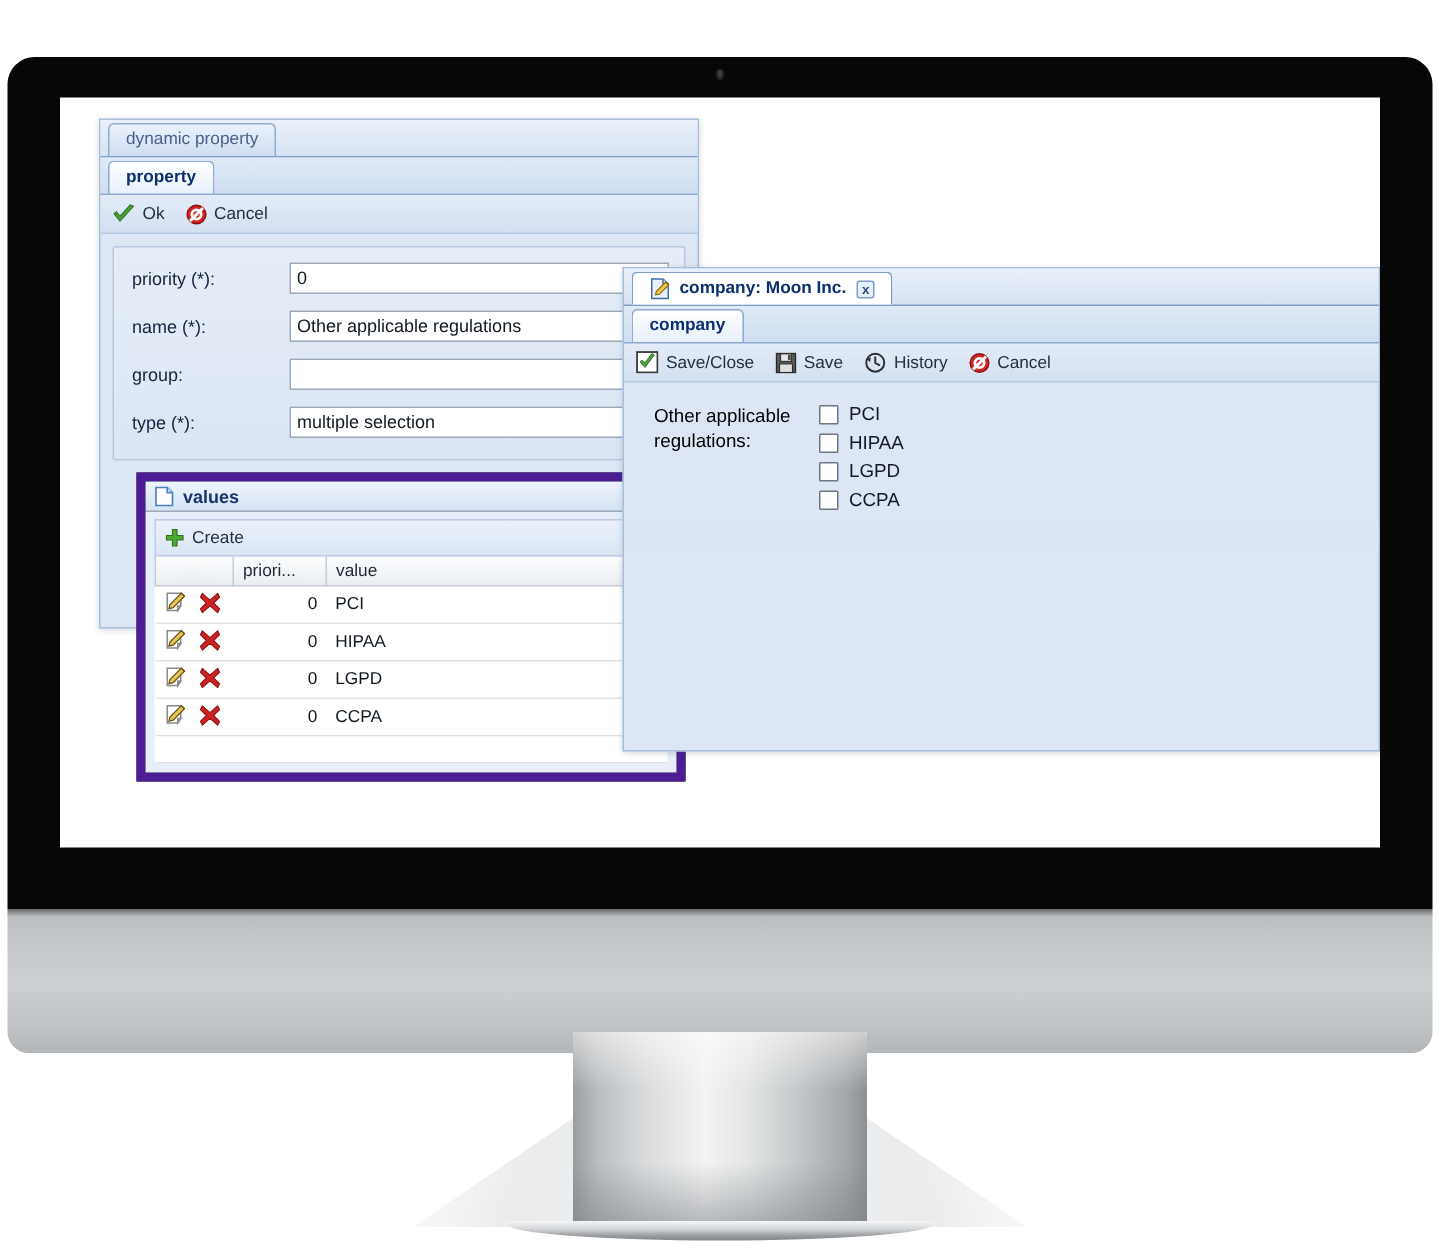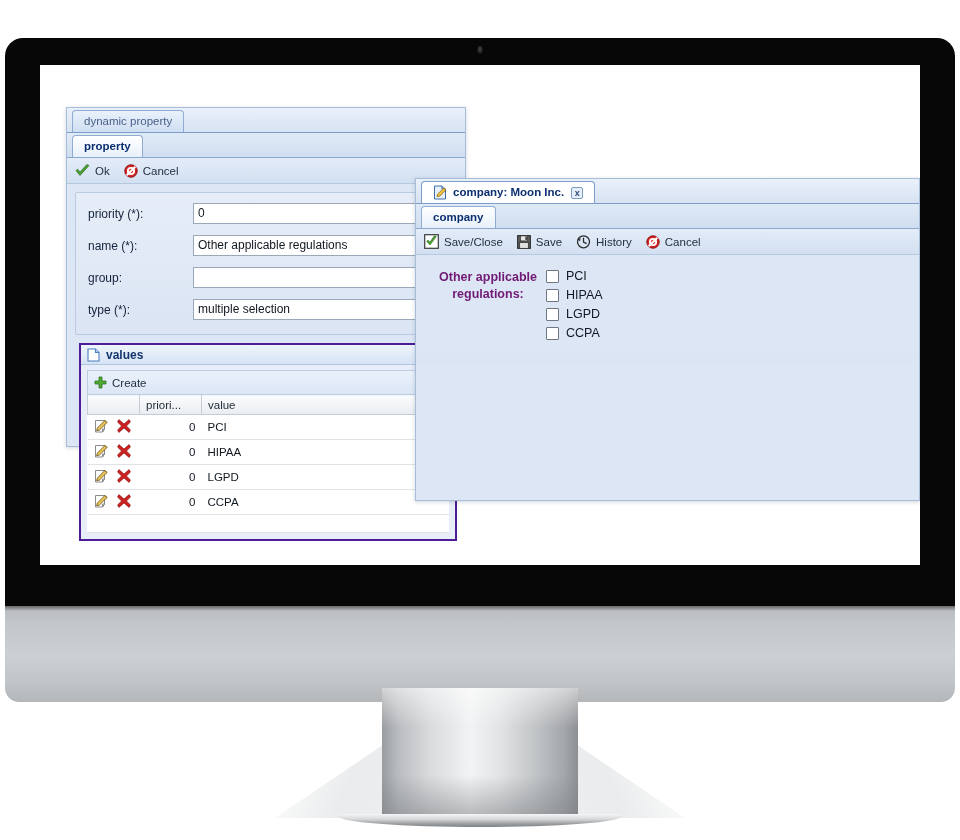--- a/index.html
+++ b/index.html
@@ -156,22 +156,22 @@
     background: #ffffff;
     font-size: 12px; color: #101820;
     padding: 0 4px;
     flex: 1 1 auto;
     font-family: "Liberation Sans", sans-serif;
     overflow: hidden; white-space: nowrap;
   }
 
   
   .groupbox {
-    margin: 2px 8px 0 12px;
-    border: 2px solid #4c1d95;
+    margin: 2px 8px 0 24px;
+    border: 6px solid #4c1d95;
     background: #000000;
   }
   .groupbox-title {
     height: 20px;
     display: flex; align-items: center; gap: 6px;
     padding: 0 6px;
     background: linear-gradient(180deg,#eef4fc 0%, #d6e3f4 100%);
     border-bottom: 1px solid #b0c5de;
     font-weight: bold; color: #14356e; font-size: 12px;
   }
@@ -206,43 +206,42 @@
   }
   .co-row { display: flex; align-items: center; margin-bottom: 10px; }
   .co-row:last-child { margin-bottom: 2px; }
   .co-label { width: 118px; font-size: 12px; color: #14233c; }
   .co-input {
     height: 21px; border: 1px solid #9aa8bb; background: #fff;
     flex: 1 1 auto; min-width: 0;
   }
   .co-multi { display: flex; padding: 14px 10px 10px 20px; }
   .co-multi-label {
-    width: 104px; color: #701a75; font-weight: bold; font-size: 12.5px;
+    width: 104px; color: #000000; font-weight: normal; font-size: 12.5px;
     line-height: 17px;
-    text-align: center;
   }
   .cb-list { display: flex; flex-direction: column; gap: 5px; padding-left: 6px; }
   .cb-item { display: flex; align-items: center; gap: 7px; font-size: 12.5px; color: #111a24; }
   .cb-box {
     width: 13px; height: 13px; border: 1px solid #6f7783;
     background: #ffffff; border-radius: 1px; flex: 0 0 auto;
   }
   .co-bottom { height: 14px; background: #dbe5f3; }
 </style>
 </head>
 <body>
 
 <div id="monitor-stage">
 
   <div id="monitor-bezel"></div>
   <div id="monitor-camera"></div>
 
   <div id="monitor-screen">
 
-    <div class="win" id="property-window" style="left:26px; top:42px; width:400px; height:340px;">
+    <div class="win" id="property-window" style="left:26px; top:14px; width:400px; height:340px;">
 
       <div class="tabstrip">
         <div class="tab">
           <span>dynamic property</span>
         </div>
       </div>
 
       <div class="tabstrip sub">
         <div class="tab sub">
           <span>property</span>

